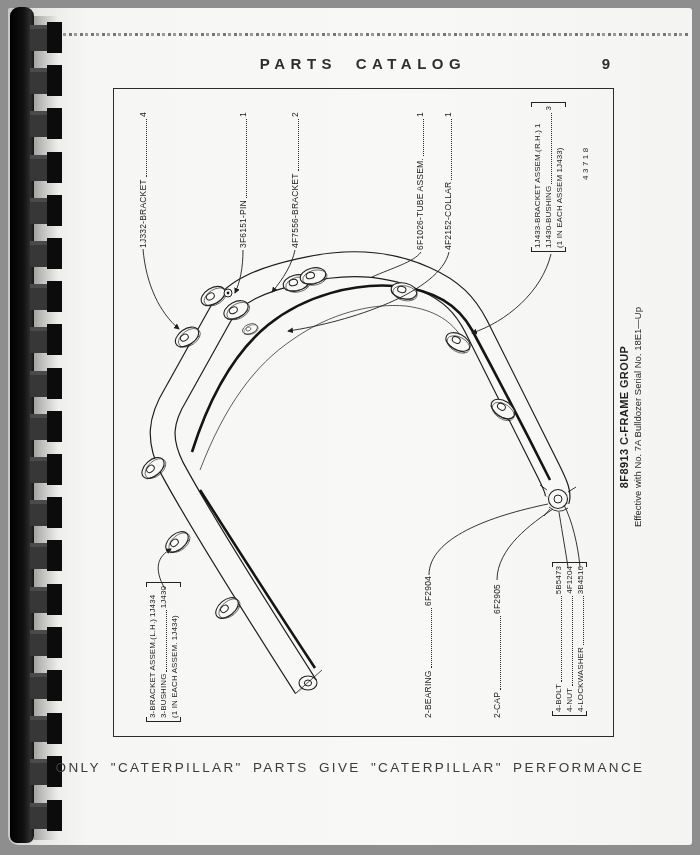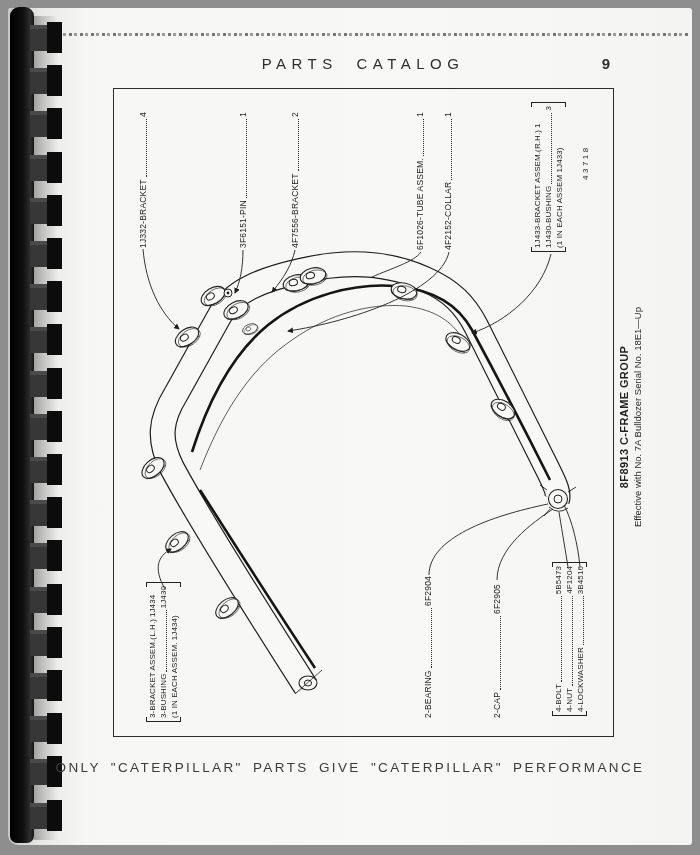--- a/index.html
+++ b/index.html
@@ -34,21 +34,21 @@
     position:absolute;left:30px;top:16px;width:22px;height:826px;
     background:repeating-linear-gradient(180deg,transparent 0 9px,#4a4a4a 9px 13px,#373737 13px 35px,transparent 35px 43.2px);
   }
   .binding-caps{
     position:absolute;left:47px;top:16px;width:15px;height:826px;
     background:repeating-linear-gradient(180deg,transparent 0 6px,#0c0c0c 6px 37px,transparent 37px 43.2px);
   }
   
   .hdr-title{
     position:absolute;left:113px;top:55px;width:500px;text-align:center;
-    font-size:15px;font-weight:normal;letter-spacing:5.5px;word-spacing:9px;color:#2e2e2e;
+    font-size:15px;font-weight:bold;letter-spacing:5.5px;word-spacing:9px;color:#2e2e2e;
   }
   .hdr-num{
     position:absolute;left:586px;top:55px;width:40px;text-align:center;
     font-size:15px;font-weight:bold;color:#2e2e2e;
   }
   .footer{
     position:absolute;left:30px;top:760px;width:640px;text-align:center;
     font-size:13.5px;letter-spacing:2.4px;word-spacing:4px;color:#3c3c3c;
   }
   

